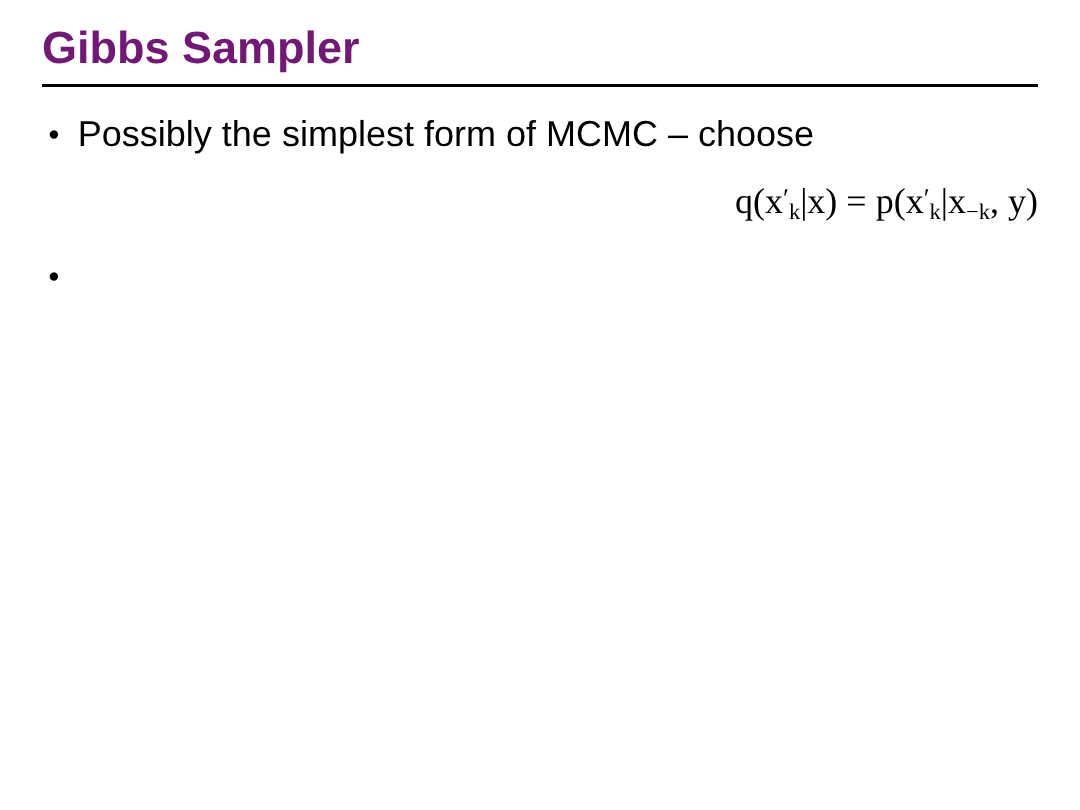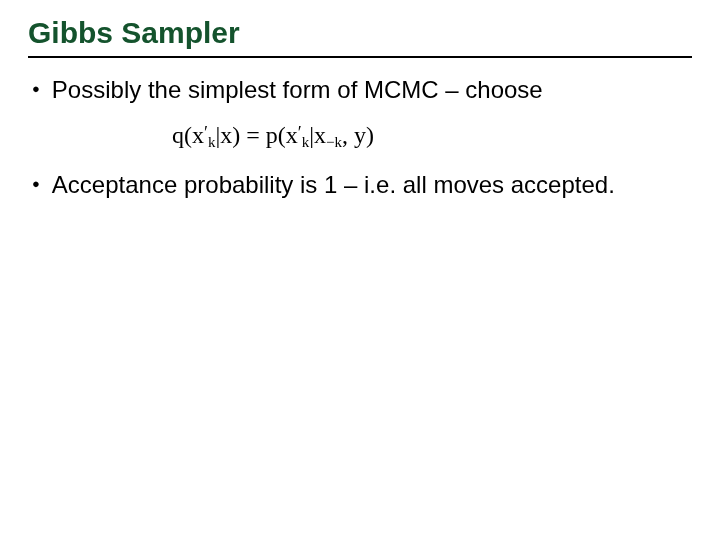--- a/index.html
+++ b/index.html
@@ -16,21 +16,21 @@
     box-sizing: border-box;
     width: 720px;
     height: 540px;
     padding: 12px 28px 20px 28px;
     display: flex;
     flex-direction: column;
   }
   .title {
     font-size: 30px;
     font-weight: bold;
-    color: #14532d;
+    color: #701a75;
     margin: 4px 0 6px 0;
   }
   .rule {
     border: none;
     border-top: 2px solid #000000;
     margin: 0 0 10px 0;
   }
   .body {
     padding-left: 4px;
   }
@@ -45,20 +45,21 @@
     margin-right: 12px;
     color: #000000;
   }
   .li-text {
     font-size: 24px;
     line-height: 24px;
   }
   .formula-wrap {
     margin: 20px 0 22px 0;
     padding-left: 140px;
+    text-align: right;
   }
   .formula {
     font-family: 'Cambria Math', 'STIXGeneral', 'Times New Roman', serif;
     font-size: 24px;
     white-space: nowrap;
   }
   .formula .prime {
     font-size: 18px;
     vertical-align: 4px;
     margin-left: 0;
@@ -95,17 +96,16 @@
 
     <div class="formula-wrap">
       <span class="formula">
         <span>q</span><span>(</span><span>x</span><span class="prime">′</span><sub>k</sub><span>|</span><span>x</span><span>)</span><span> = </span><span>p</span><span>(</span><span>x</span><span class="prime">′</span><sub>k</sub><span>|</span><span>x</span><sub>−k</sub><span>, </span><span>y</span><span>)</span>
       </span>
     </div>
 
 
     <div class="li">
       <span class="bullet">●</span>
-      <span class="li-text">Acceptance probability is 1 – i.e. all moves accepted.</span>
     </div>
 
   </div>
 </div>
 
 </body></html>

